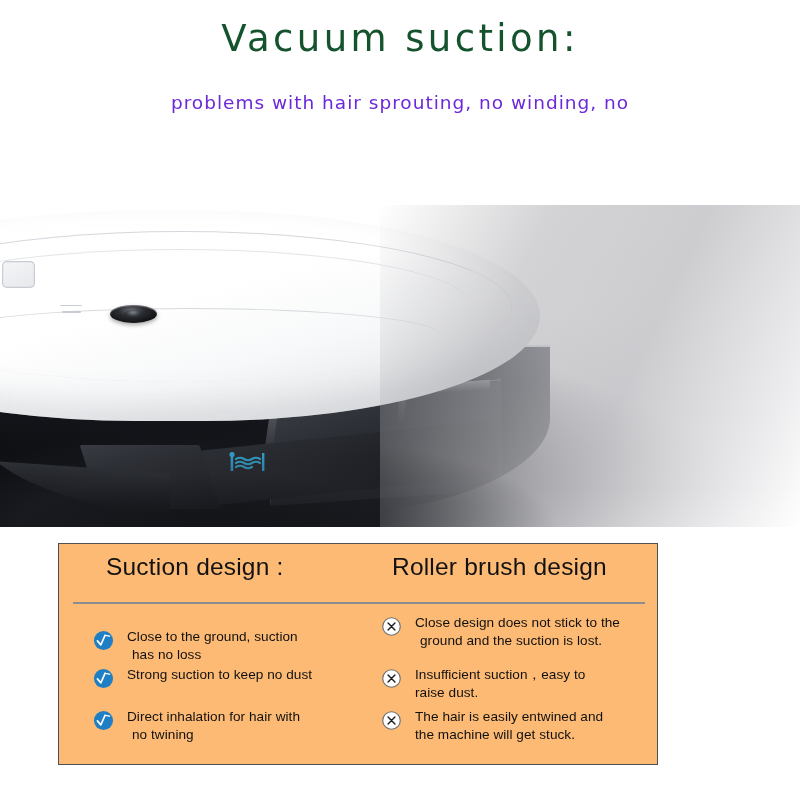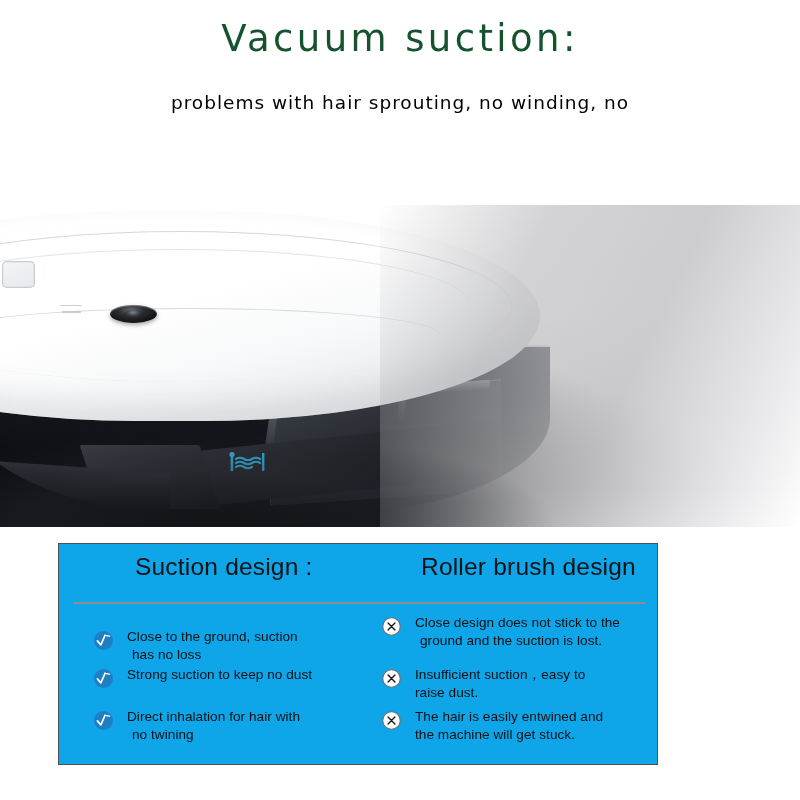--- a/index.html
+++ b/index.html
@@ -32,21 +32,21 @@
     margin: 0;
     padding: 0;
   }
   #subtitle {
     margin: 0;
     padding-top: 27px;
     font-family: "DejaVu Sans", sans-serif;
     font-size: 18.5px;
     font-weight: 400;
     letter-spacing: 1.0px;
-    color: #000000;
+    color: #6d28d9;
     line-height: 1.65;
     width: 600px;
     margin-left: auto;
     margin-right: auto;
   }
 
   
   #product-photo {
     position: absolute;
     left: 0;
@@ -220,22 +220,21 @@
 
   
   #comparison-box {
     position: absolute;
     left: 58px;
     top: 543px;
     width: 600px;
     height: 222px;
     border: 1.6px solid #4f5052;
     box-sizing: border-box;
-    background: #0ea5e9;
-    padding-left: 29px;
+    background: #fdba74;
   }
   .table-headers {
     position: relative;
     height: 52px;
   }
   .col-header {
     position: absolute;
     top: 9px;
     font-family: "Liberation Sans", sans-serif;
     font-size: 24.5px;

